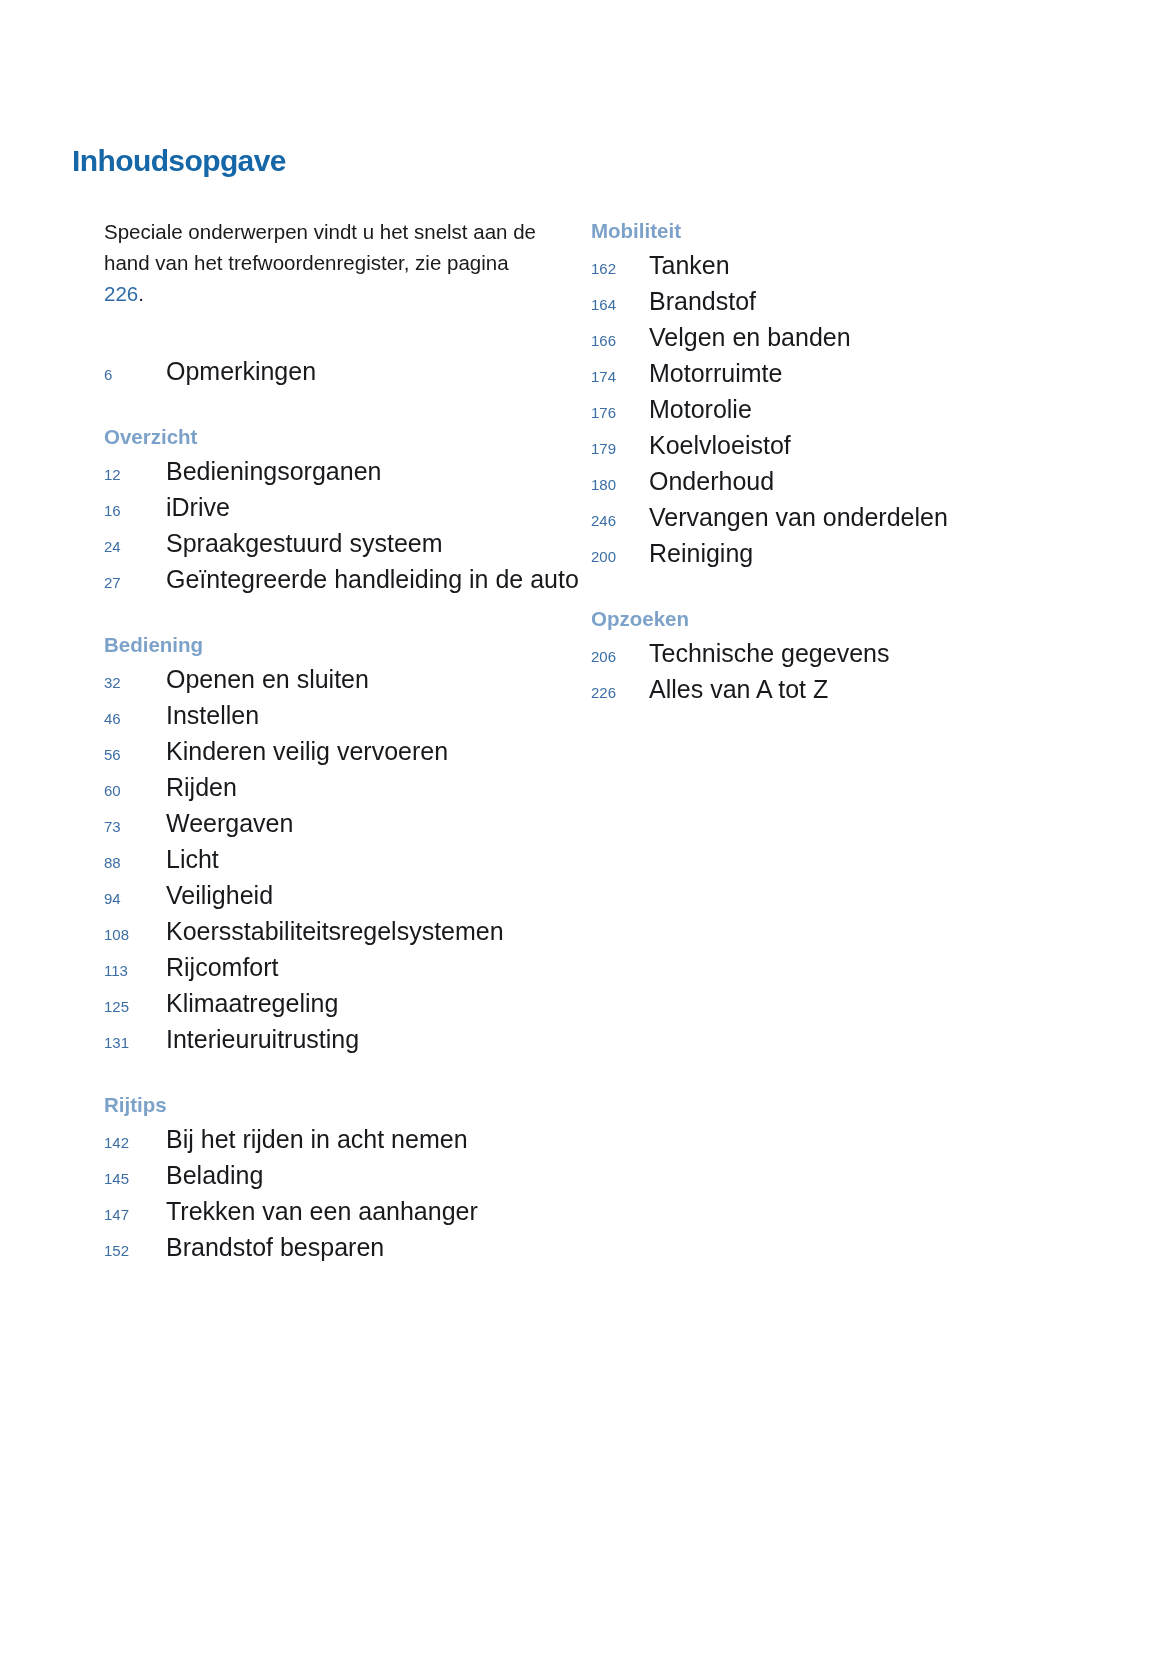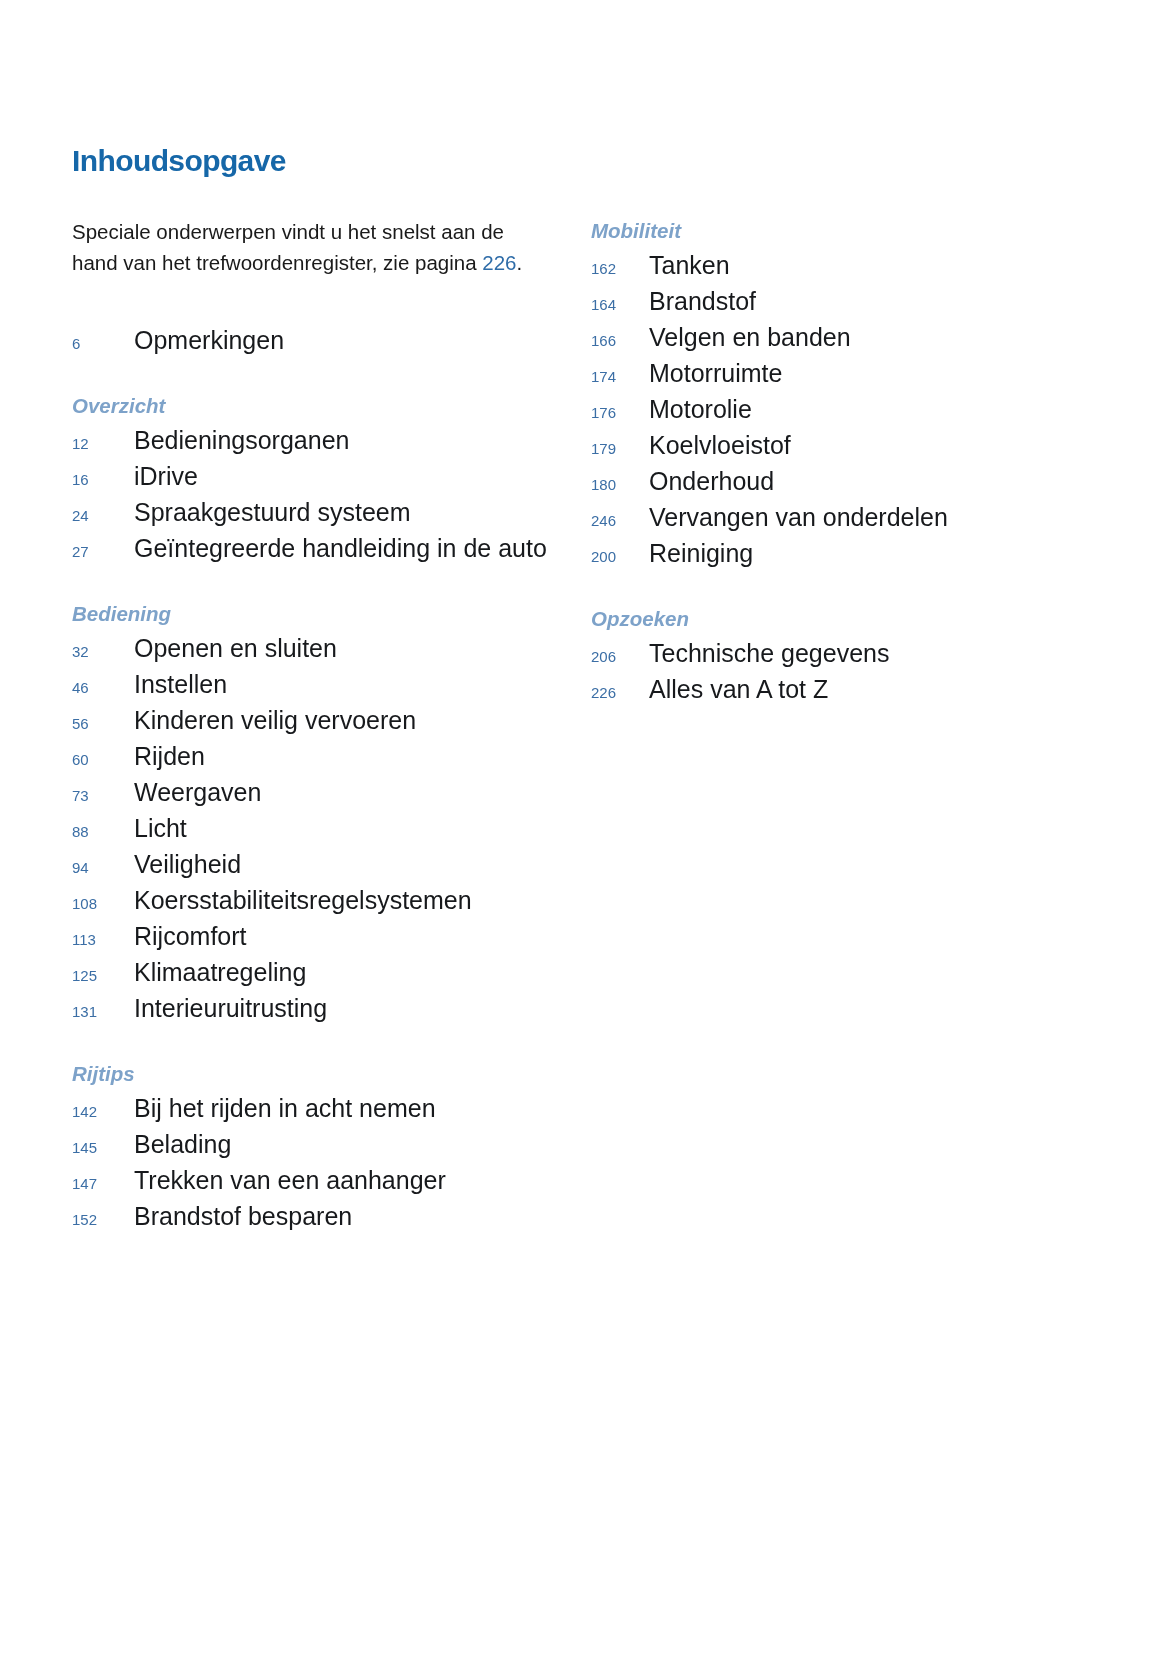--- a/index.html
+++ b/index.html
@@ -36,21 +36,21 @@
     position: absolute;
     left: 0;
     top: 216px;
     width: 1165px;
     display: flex;
     align-items: flex-start;
   }
   .col {
     box-sizing: border-box;
   }
-  .col-left  { width: 580px; padding-left: 72px; padding-right: 28px; }
+  .col-left  { width: 580px; padding-left: 104px; padding-right: 28px; }
   .col-right { width: 585px; padding-left: 517px; padding-right: 28px; }
 
   
   .col-right { padding-left: 0; margin-left: 11px; width: 560px; }
 
   
   .intro {
     font-size: 20.5px;
     line-height: 31px;
     color: #1a1a1a;
@@ -67,21 +67,20 @@
   }
   .group:last-child { margin-bottom: 0; }
 
   .group-title {
     font-size: 20.5px;
     font-weight: bold;
     color: #7da2c9;
     line-height: 30px;
     margin-bottom: 3px;
     white-space: nowrap;
-    font-style: italic;
   }
 
   
   .entry {
     display: flex;
     align-items: baseline;
     line-height: 33px;
   }
   .entry-page {
     flex: 0 0 auto;

